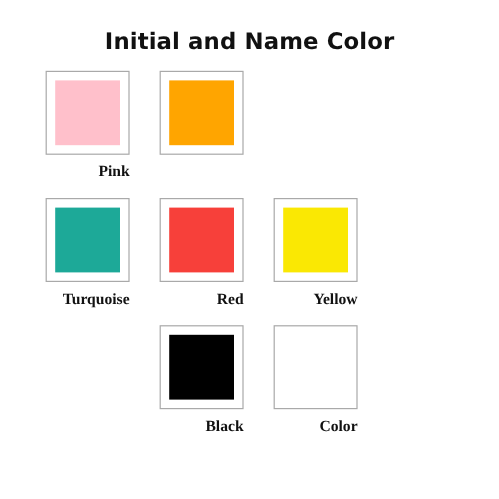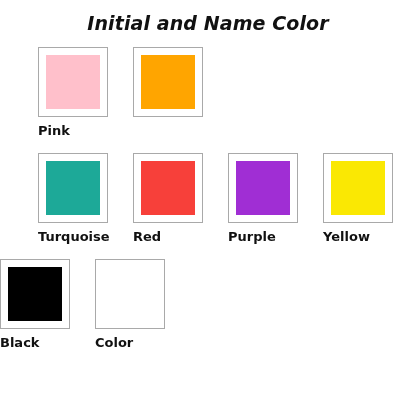--- a/index.html
+++ b/index.html
@@ -18,42 +18,43 @@
     width: 416px;
     height: 416px;
     box-sizing: border-box;
   }
   .page-title {
     text-align: center;
     font-size: 19px;
     font-weight: bold;
     color: #111111;
     letter-spacing: 0.1px;
-    padding-top: 14px;
+    padding-top: 26px;
     line-height: 1;
-    font-style: italic;
   }
   .grid {
     margin-top: 14px;
   }
   .swatch-row {
     display: flex;
     justify-content: flex-start;
     margin-bottom: 14px;
   }
   .swatch-row.row-offset-1 {
     padding-left: 38px;
   }
   
   .swatch-row.row-offset-2 {
+    padding-left: 133px;
   }
   .swatch-cell {
     width: 70px;
     margin-right: 25px;
-    text-align: left;
+    text-align: right;
+    font-family: Liberation Serif, serif;
   }
   .swatch-cell:last-child {
     margin-right: 0;
   }
   .swatch-box {
     width: 70px;
     height: 70px;
     box-sizing: border-box;
     border: 1px solid #a9a9a9;
     background: #ffffff;
@@ -108,26 +109,20 @@
         <div class="swatch-label">Turquoise</div>
       </div>
 
       <div class="swatch-cell">
         <div class="swatch-box" style="border-color: rgb(169, 169, 169); background-color: rgb(255, 255, 255);">
           <div class="swatch-chip" style="background-color: rgb(247, 64, 58);"></div>
         </div>
         <div class="swatch-label">Red</div>
       </div>
 
-      <div class="swatch-cell">
-        <div class="swatch-box" style="border-color: rgb(169, 169, 169); background-color: rgb(255, 255, 255);">
-          <div class="swatch-chip" style="background-color: rgb(160, 46, 212);"></div>
-        </div>
-        <div class="swatch-label">Purple</div>
-      </div>
 
       <div class="swatch-cell">
         <div class="swatch-box" style="border-color: rgb(169, 169, 169); background-color: rgb(255, 255, 255);">
           <div class="swatch-chip" style="background-color: rgb(250, 232, 3);"></div>
         </div>
         <div class="swatch-label">Yellow</div>
       </div>
     </div>
 
     <div class="swatch-row row-offset-2">

